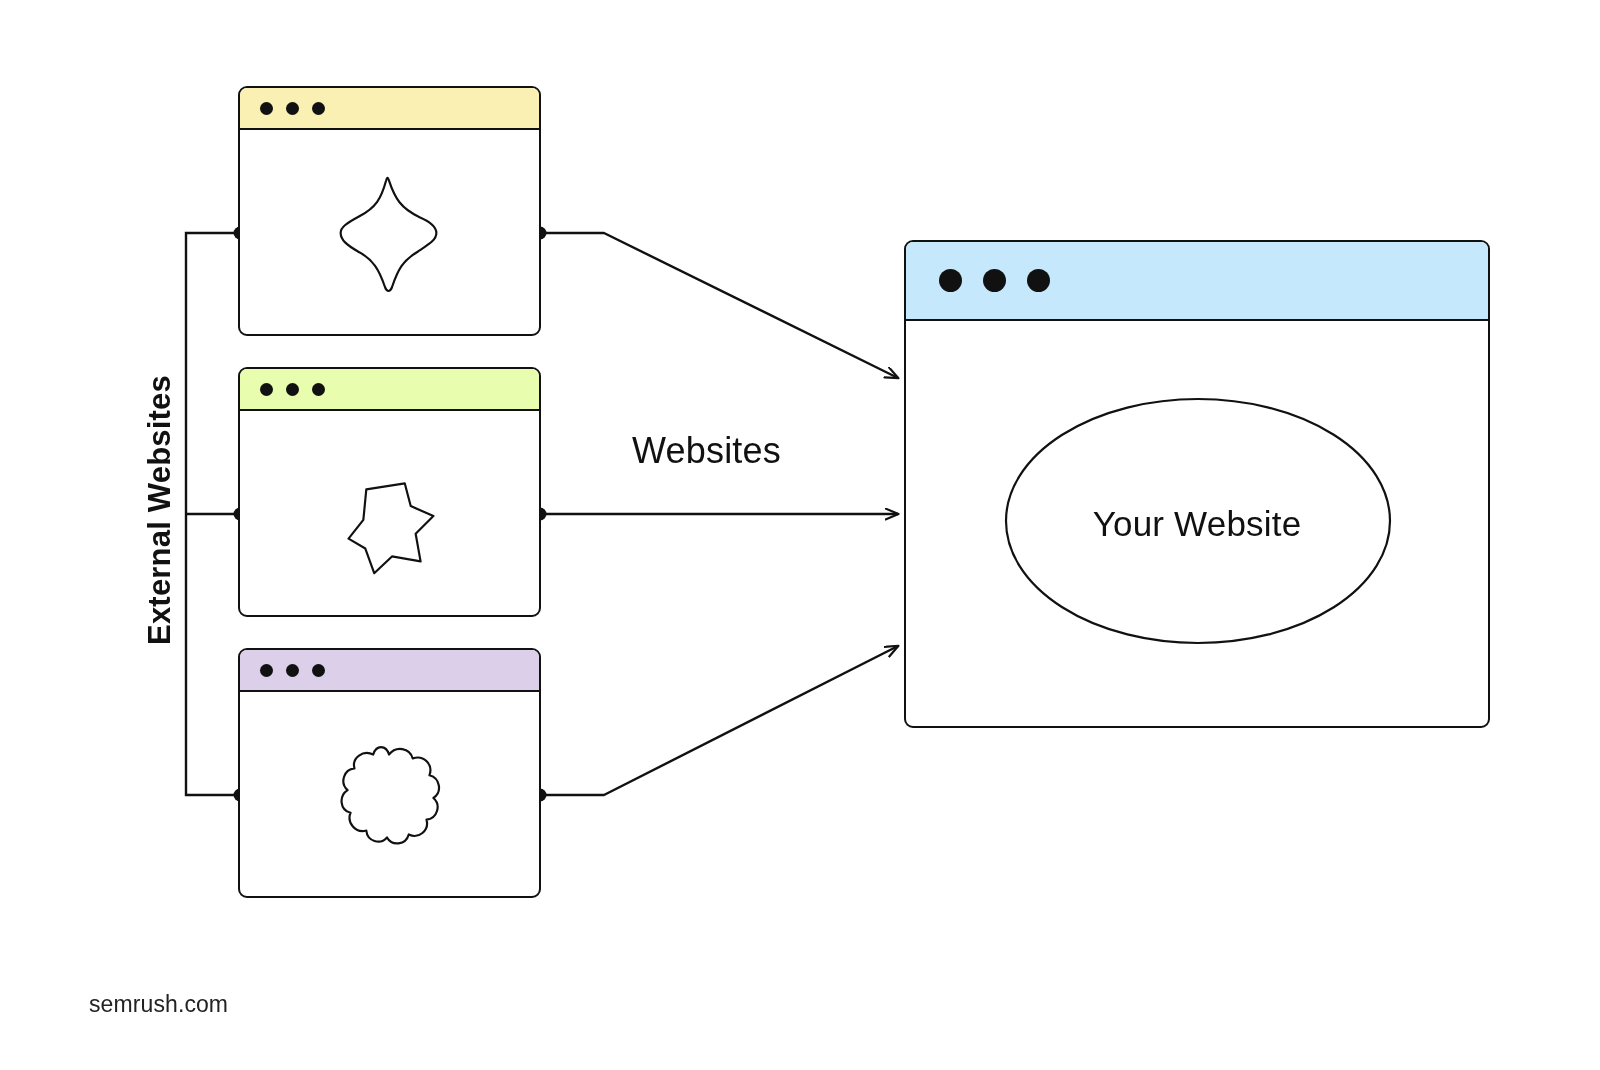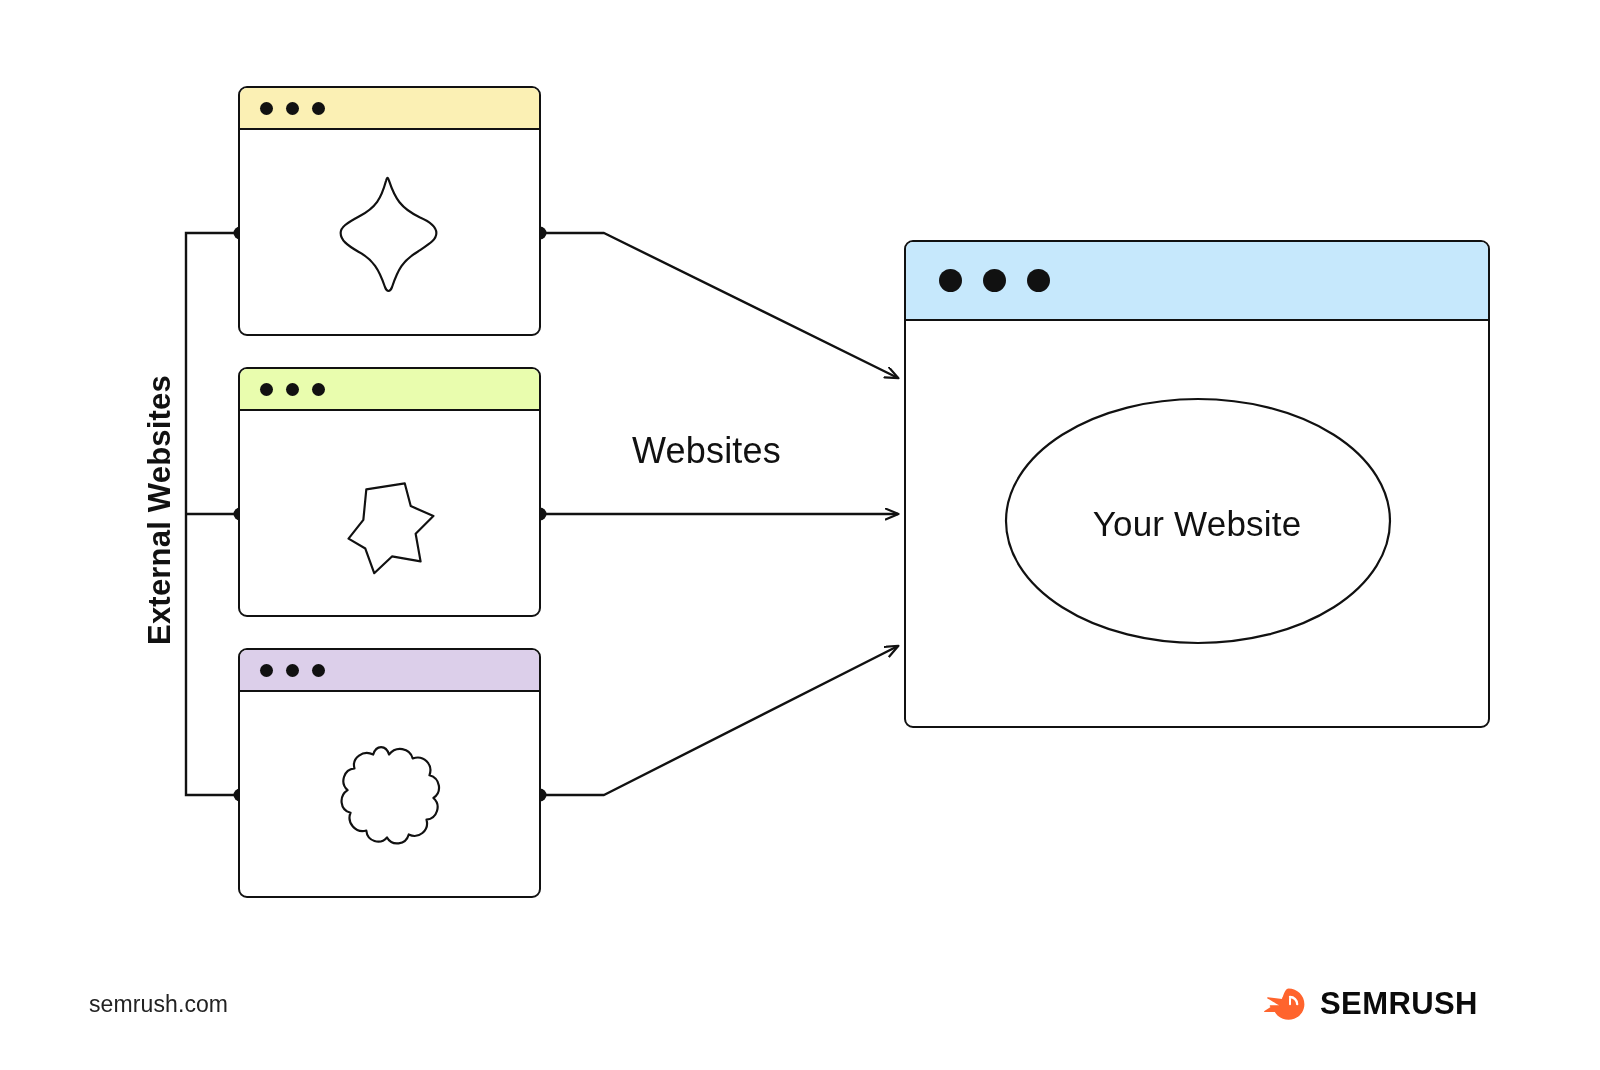--- a/index.html
+++ b/index.html
@@ -246,27 +246,14 @@
       <div class="ellipse-label" style="top:183px;">Your Website</div>
     </div>
   </div>
 
   <div id="backlinks-label">Websites</div>
 
   <div id="external-websites-label">External Websites</div>
 
   <div id="footer-url">semrush.com</div>
 
-  <div id="semrush-logo">
-    <svg width="47" height="35" viewBox="0 0 47 35">
-      <path d="M 24.5,2.6 C 33.3,2.6 40.4,9.6 40.4,18.2 C 40.4,26.8 33.3,33.8 24.5,33.8
-               C 18.6,33.8 13.5,30.7 10.8,26.1 L 0.8,26.1 C 0.1,26.1 -0.2,25.3 0.4,24.9
-               L 6.6,21.0 C 6.0,20.9 5.7,20.6 5.7,20.1 C 5.7,19.6 6.0,19.2 6.7,19.2
-               L 15.0,19.2 C 15.0,19.2 6.1,14.0 3.5,12.5 C 2.8,12.1 3.1,11.2 3.9,11.3
-               L 18.2,13.0 C 19.9,6.9 21.8,2.6 24.5,2.6 Z" fill="#FF642D"></path>
-      <circle cx="26.0" cy="18.2" r="10.0" fill="#FF642D"></circle>
-      <path d="M 26.0,11.0 A 7.2,7.2 0 0 1 33.2,18.2" fill="none" stroke="#FFFFFF" stroke-width="2.3" stroke-linecap="round"></path>
-      <path d="M 26.0,18.2 L 26.0,12.6" fill="none" stroke="#FFFFFF" stroke-width="2.0" stroke-linecap="round"></path>
-    </svg>
-    <span id="semrush-wordmark">SEMRUSH</span>
-  </div>
 
 </div>
 
 </body></html>

